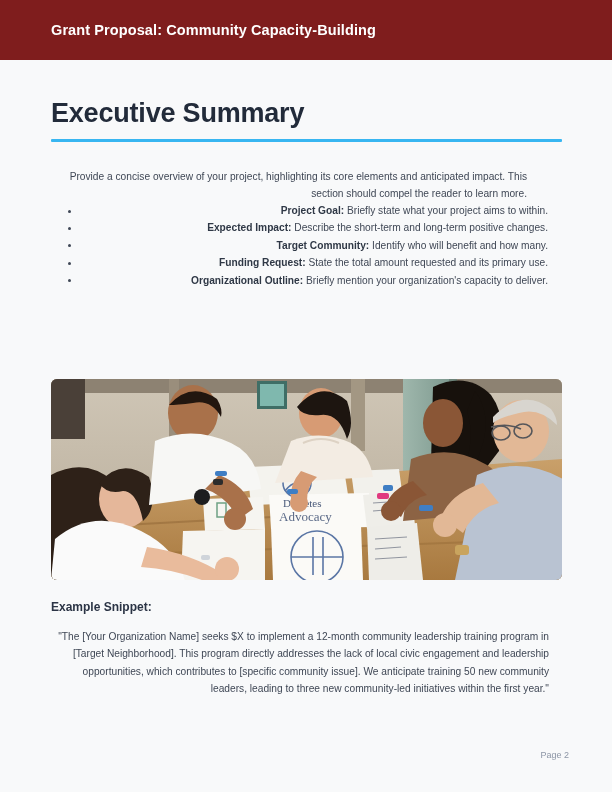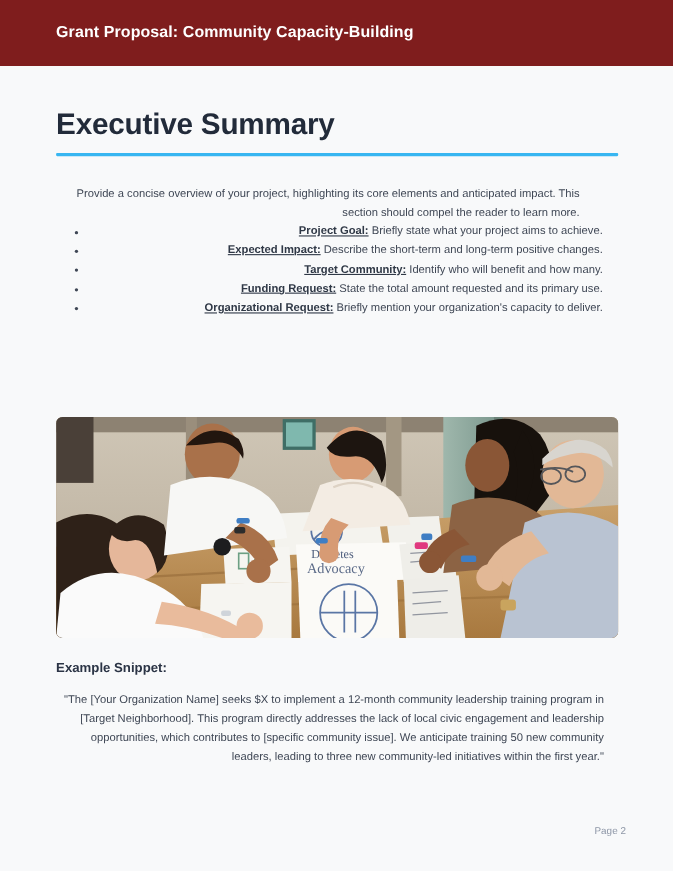--- a/index.html
+++ b/index.html
@@ -96,21 +96,20 @@
     left: 0;
     top: 7.5px;
     width: 3px;
     height: 3px;
     background: #3f4755;
     border-radius: 50%;
   }
   .bullets .lead {
     font-weight: bold;
     color: #2f3846;
-    text-decoration: underline;
   }
 
   
   .photo {
     position: absolute;
     left: 51px;
     top: 319px;
     width: 511px;
     height: 201px;
     border-radius: 6px;
@@ -155,25 +154,25 @@
 </div>
 
 <div class="page">
 
   <div class="section-title">Executive Summary</div>
   <div class="title-rule"></div>
 
   <div class="intro">Provide a concise overview of your project, highlighting its core elements and anticipated impact. This section should compel the reader to learn more.</div>
 
   <ul class="bullets">
-    <li><span class="lead">Project Goal:</span><span> Briefly state what your project aims to achieve.</span></li>
+    <li><span class="lead">Project Goal:</span><span> Briefly state what your project aims to within.</span></li>
     <li><span class="lead">Expected Impact:</span><span> Describe the short-term and long-term positive changes.</span></li>
     <li><span class="lead">Target Community:</span><span> Identify who will benefit and how many.</span></li>
     <li><span class="lead">Funding Request:</span><span> State the total amount requested and its primary use.</span></li>
-    <li><span class="lead">Organizational Request:</span><span> Briefly mention your organization's capacity to deliver.</span></li>
+    <li><span class="lead">Organizational Outline:</span><span> Briefly mention your organization's capacity to deliver.</span></li>
   </ul>
 
   <div class="photo">
     <svg viewBox="0 0 511 201" preserveAspectRatio="xMidYMid slice">
       <defs>
         <linearGradient id="wallG" x1="0" y1="0" x2="0" y2="1">
           <stop offset="0%" stop-color="#cfc6b6"></stop>
           <stop offset="100%" stop-color="#b7ab98"></stop>
         </linearGradient>
         <linearGradient id="tableG" x1="0" y1="0" x2="0" y2="1">

